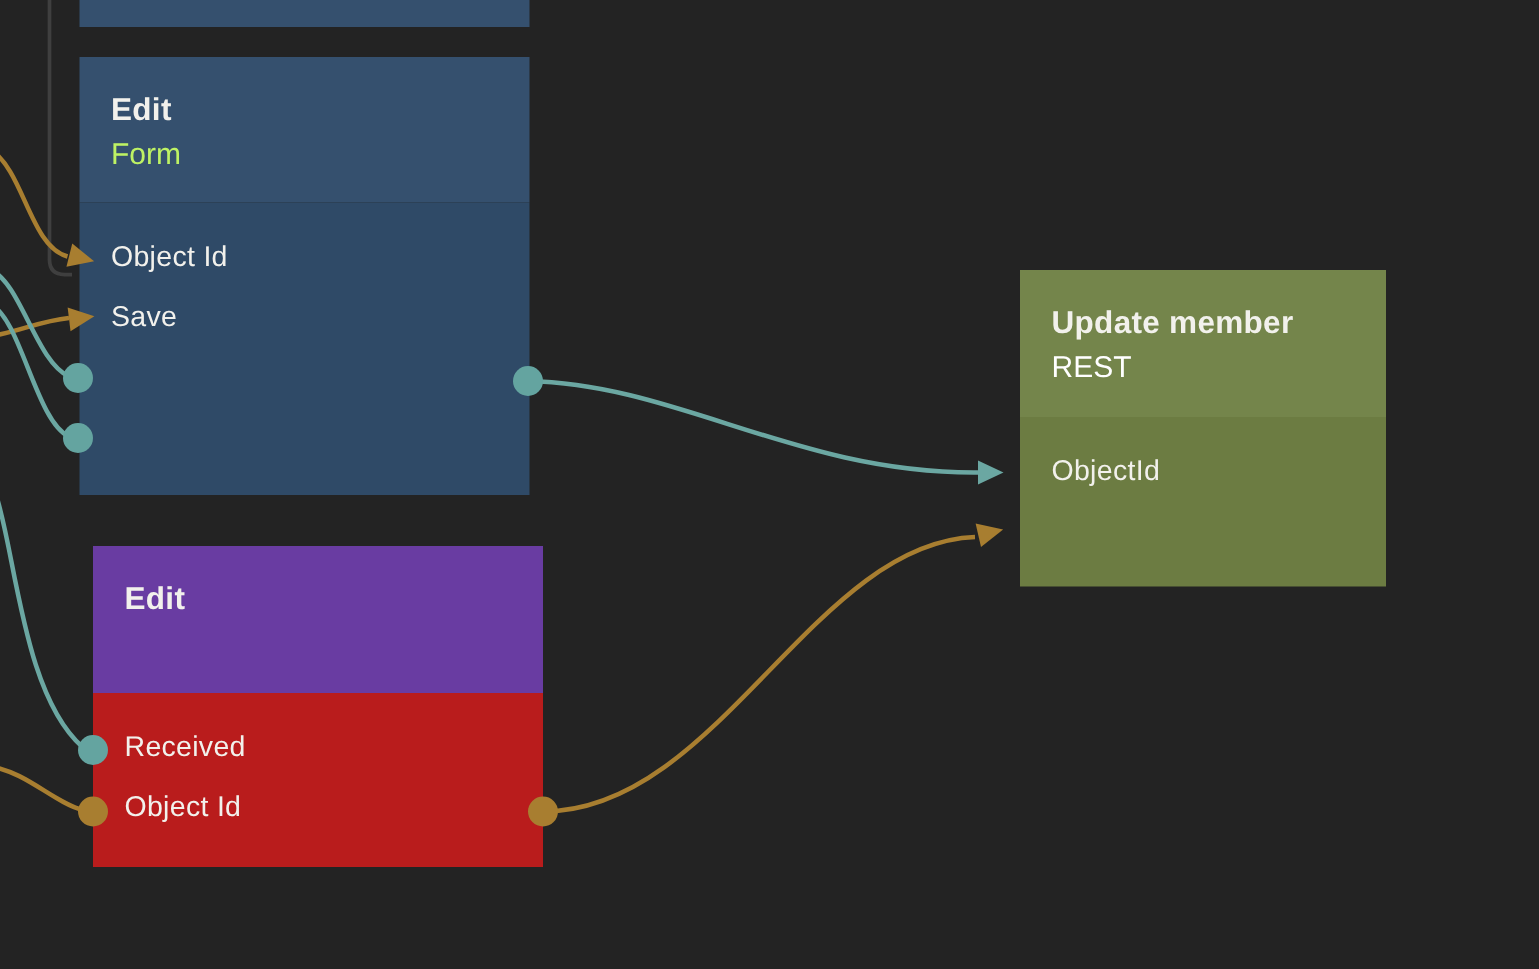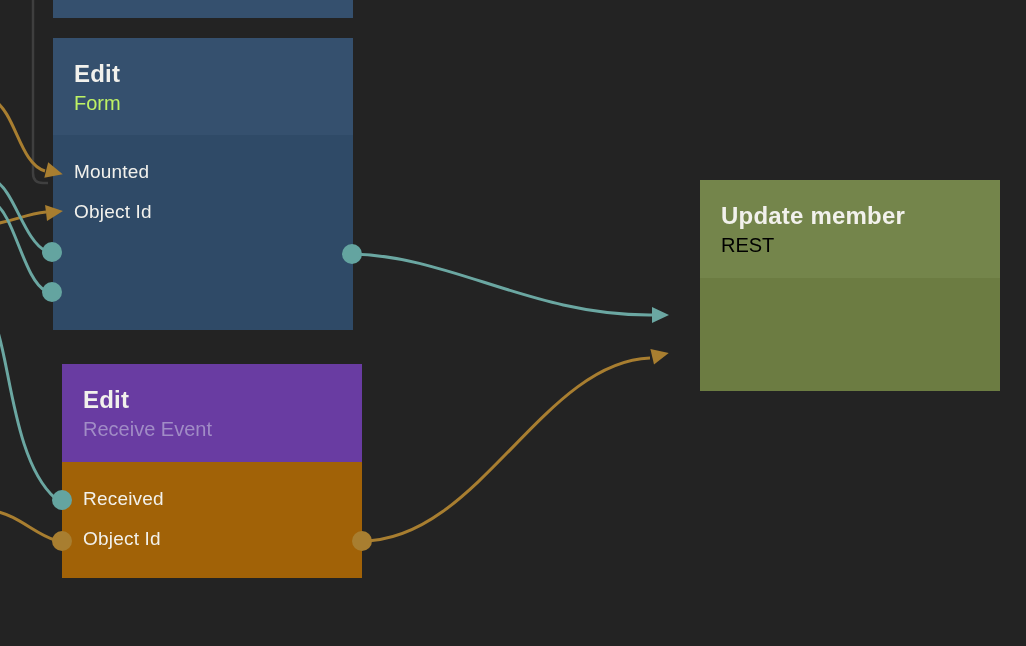--- a/index.html
+++ b/index.html
@@ -13,21 +13,21 @@
   }
   .node{
     position:absolute;
     color:#F2F1EC;
   }
   .node .header{
     box-sizing:border-box;
     padding:23px 21px 0 21px;
   }
   .node .title{
-    font-size:24px;
+    font-size:21px;
     font-weight:600;
     line-height:26px;
     letter-spacing:.2px;
     white-space:nowrap;
   }
   .node .subtitle{
     font-size:20px;
     font-weight:400;
     line-height:26px;
     margin-top:3px;
@@ -51,28 +51,28 @@
   .node-form .header{background:#35506E;height:97px;}
   .node-form .body{background:#2F4A67;height:195px;}
   .node-form .subtitle{color:#bef264;}
 
   
   .node-partial{left:53px;top:0;width:300px;height:18px;background:#35506E;}
 
   
   .node-receive{left:62px;top:364px;width:300px;height:214px;}
   .node-receive .header{background:#693CA2;height:98px;}
-  .node-receive .body{background:#a16207;height:116px;}
+  .node-receive .body{background:#b91c1c;height:116px;}
   .node-receive .subtitle{color:#A18CC6;}
 
   
-  .node-update{left:700px;top:180px;width:300px;height:211px;}
+  .node-update{left:680px;top:180px;width:244px;height:211px;}
   .node-update .header{background:#74854B;height:98px;}
   .node-update .body{background:#6C7C42;height:113px;}
-  .node-update .subtitle{color:#000000;}
+  .node-update .subtitle{color:#ffffff;}
 
   svg.wires{
     position:absolute;
     left:0;top:0;
     pointer-events:none;
   }
   .wire{fill:none;stroke-width:3;}
   .wire-signal{stroke:#6BA7A2;}
   .wire-data{stroke:#A87E30;}
   .wire-inactive{stroke:#3F3F3F;stroke-width:2.5;}
@@ -87,42 +87,42 @@
 <div class="canvas">
 
   <div class="node node-partial"></div>
 
   <div class="node node-form">
     <div class="header">
       <div class="title">Edit</div>
       <div class="subtitle">Form</div>
     </div>
     <div class="body">
-      <div class="port-row"><span>Mounted</span></div>
       <div class="port-row"><span>Object Id</span></div>
+      <div class="port-row"><span>Save</span></div>
     </div>
   </div>
 
   <div class="node node-receive">
     <div class="header">
       <div class="title">Edit</div>
-      <div class="subtitle">Receive Event</div>
     </div>
     <div class="body">
       <div class="port-row"><span>Received</span></div>
       <div class="port-row"><span>Object Id</span></div>
     </div>
   </div>
 
   <div class="node node-update">
     <div class="header">
       <div class="title">Update member</div>
       <div class="subtitle">REST</div>
     </div>
     <div class="body">
+      <div class="port-row"><span>ObjectId</span></div>
     </div>
   </div>
 
   <svg class="wires" width="1026" height="646" viewBox="0 0 1026 646">
 
     <path class="wire wire-inactive" d="M 33 -2 L 33 173 Q 33 183 43 183 L 48 183"></path>
 
     <path class="wire wire-data" d="M -6 100 C 16 114, 20 164, 45 171"></path>
     <path class="wire wire-data" d="M -6 224 C 14 221, 26 214, 46 212"></path>
     <path class="wire wire-signal" d="M -6 180 C 14 189, 24 241, 46 251"></path>

